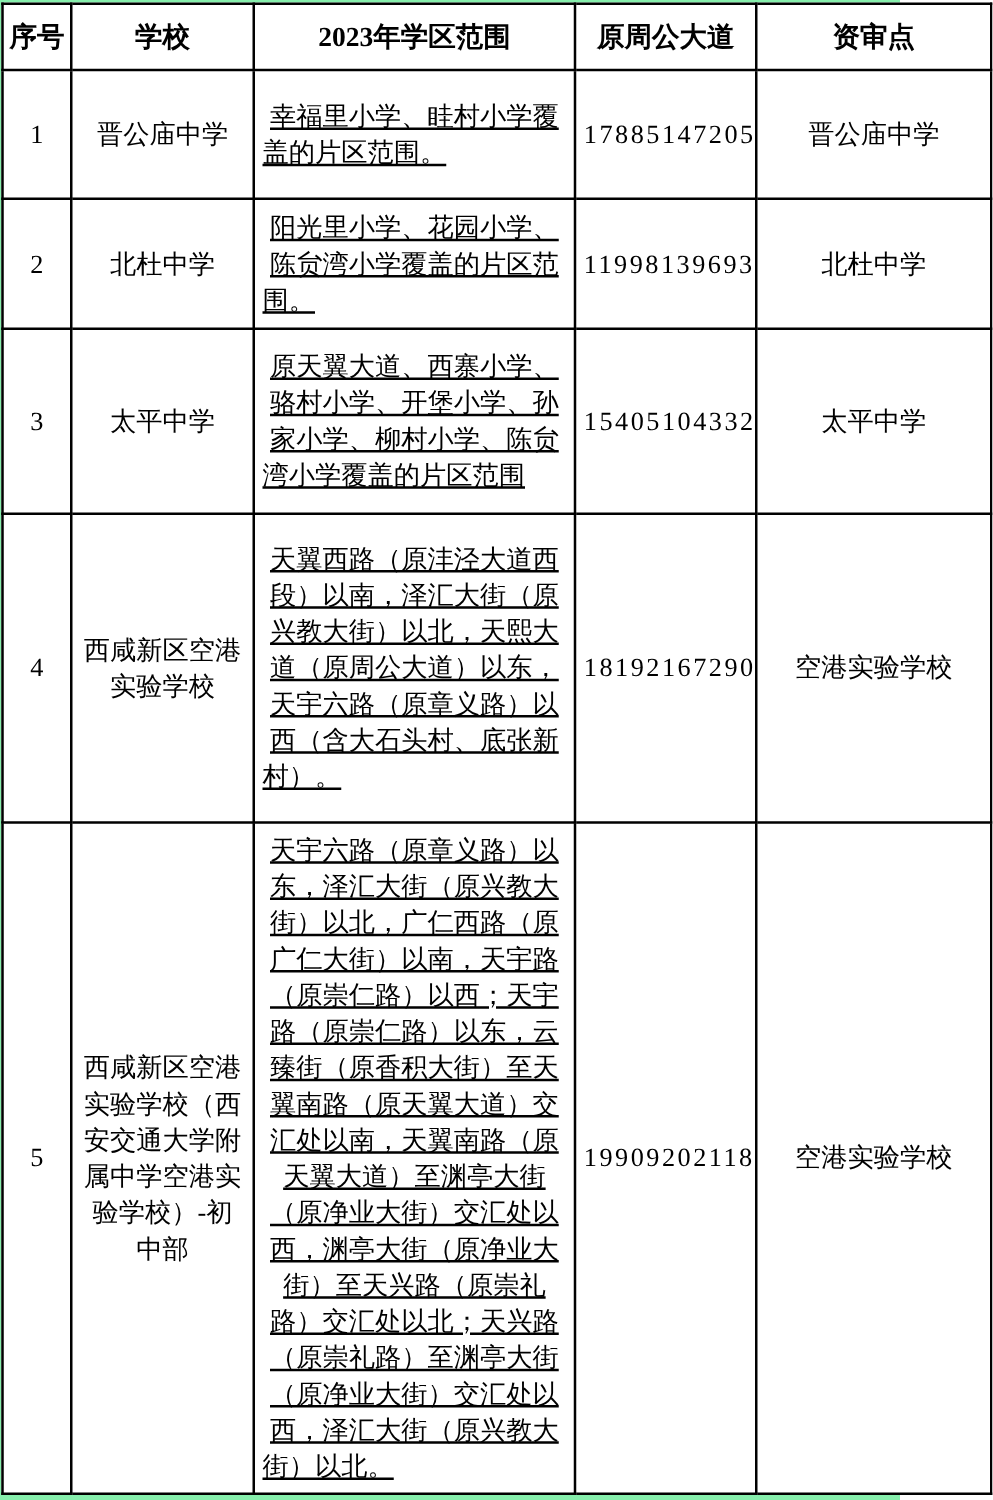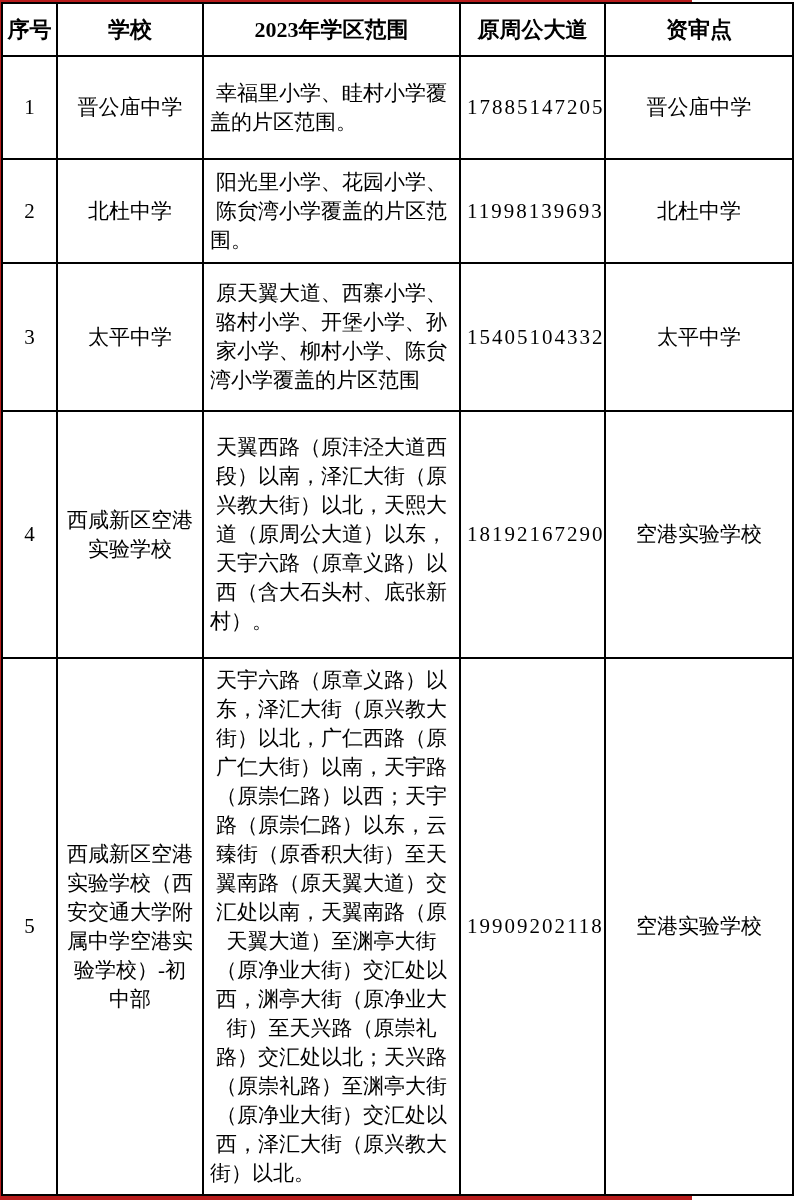--- a/index.html
+++ b/index.html
@@ -9,21 +9,22 @@
     width: 794px;
     height: 1200px;
     overflow: hidden;
     font-family: "Liberation Serif", "DejaVu Serif", serif;
     color: #000000;
   }
   .page {
     position: relative;
     width: 692px;
     height: 1200px;
-    background: #b91c1c;
+    background: #86efac;
+    padding-left: 28px;
   }
   table.district-table {
     position: absolute;
     left: 1px;
     top: 2px;
     width: 791px;
     border-collapse: collapse;
     table-layout: fixed;
     background: #ffffff;
   }
@@ -48,20 +49,21 @@
     font-size: 22px;
     line-height: 24px;
     padding: 12px 2px;
     height: 53px;
     box-sizing: border-box;
   }
   td.cell-range {
     text-align: justify;
     text-align-last: left;
     padding: 6px 9px;
+    text-decoration: underline;
   }
   td.cell-phone {
     letter-spacing: 2px;
     font-size: 22px;
     white-space: nowrap;
   }
   tr.row-1 { height: 103px; }
   tr.row-2 { height: 104px; }
   tr.row-3 { height: 148px; }
   tr.row-4 { height: 247px; }

